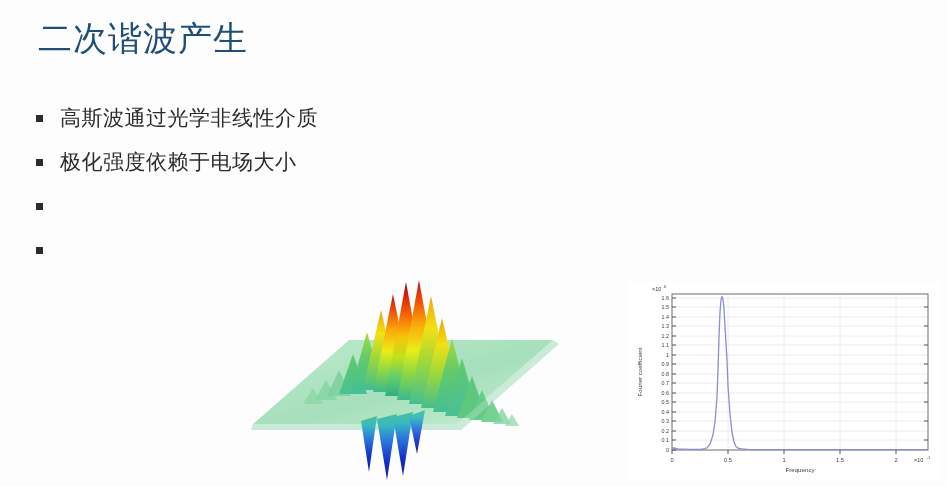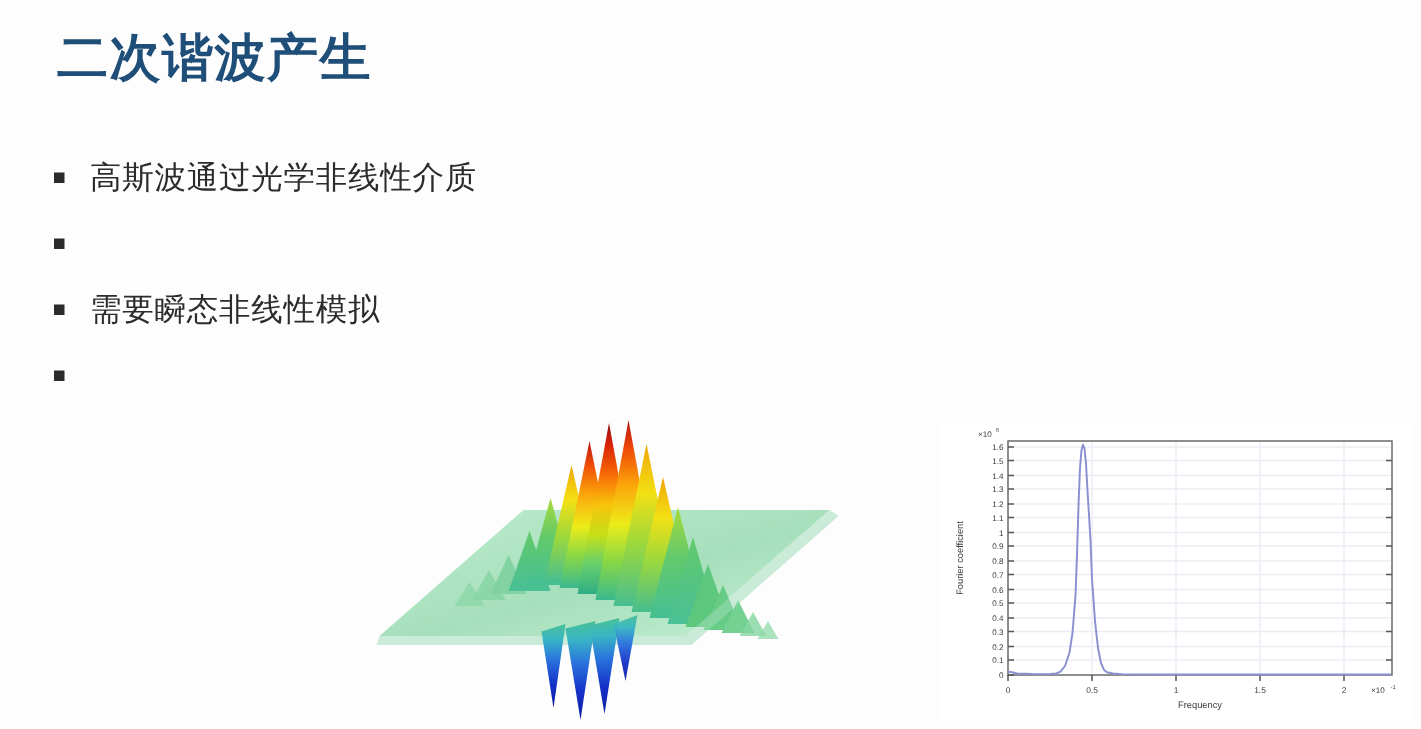--- a/index.html
+++ b/index.html
@@ -7,21 +7,21 @@
     width:947px;height:486px;
     background:#fdfdfe;
     font-family:"Liberation Sans","DejaVu Sans",sans-serif;
     overflow:hidden;position:relative;
   }
   .slide{position:absolute;inset:0;background:#fdfdfe;}
 
   
   .title{
     position:absolute;left:38px;top:16px;
-    font-size:34px;font-weight:bold;
+    font-size:34px;font-weight:normal;
     color:#1f4e79;letter-spacing:1px;
     white-space:nowrap;
   }
 
   
   .bullets{position:absolute;left:36px;top:96px;width:520px;}
   .bullet-row{display:flex;align-items:center;height:44px;}
   .bullet-marker{
     width:7px;height:7px;background:#2b2b2b;
     margin-right:17px;flex:0 0 auto;
@@ -50,24 +50,24 @@
 
   <div class="title">二次谐波产生</div>
 
   <div class="bullets">
     <div class="bullet-row">
       <span class="bullet-marker"></span>
       <span class="bullet-text">高斯波通过光学非线性介质</span>
     </div>
     <div class="bullet-row">
       <span class="bullet-marker"></span>
-    </div>
-    <div class="bullet-row">
-      <span class="bullet-marker"></span>
-      <span class="bullet-text">需要瞬态非线性模拟</span>
+      <span class="bullet-text">极化强度依赖于电场大小</span>
+    </div>
+    <div class="bullet-row">
+      <span class="bullet-marker"></span>
     </div>
     <div class="bullet-row">
       <span class="bullet-marker"></span>
     </div>
   </div>
 
   <div class="surface-fig">
     <svg viewBox="0 0 320 210" xmlns="http://www.w3.org/2000/svg">
       <defs>
         <linearGradient id="planeG" x1="0" y1="0" x2="1" y2="1">

